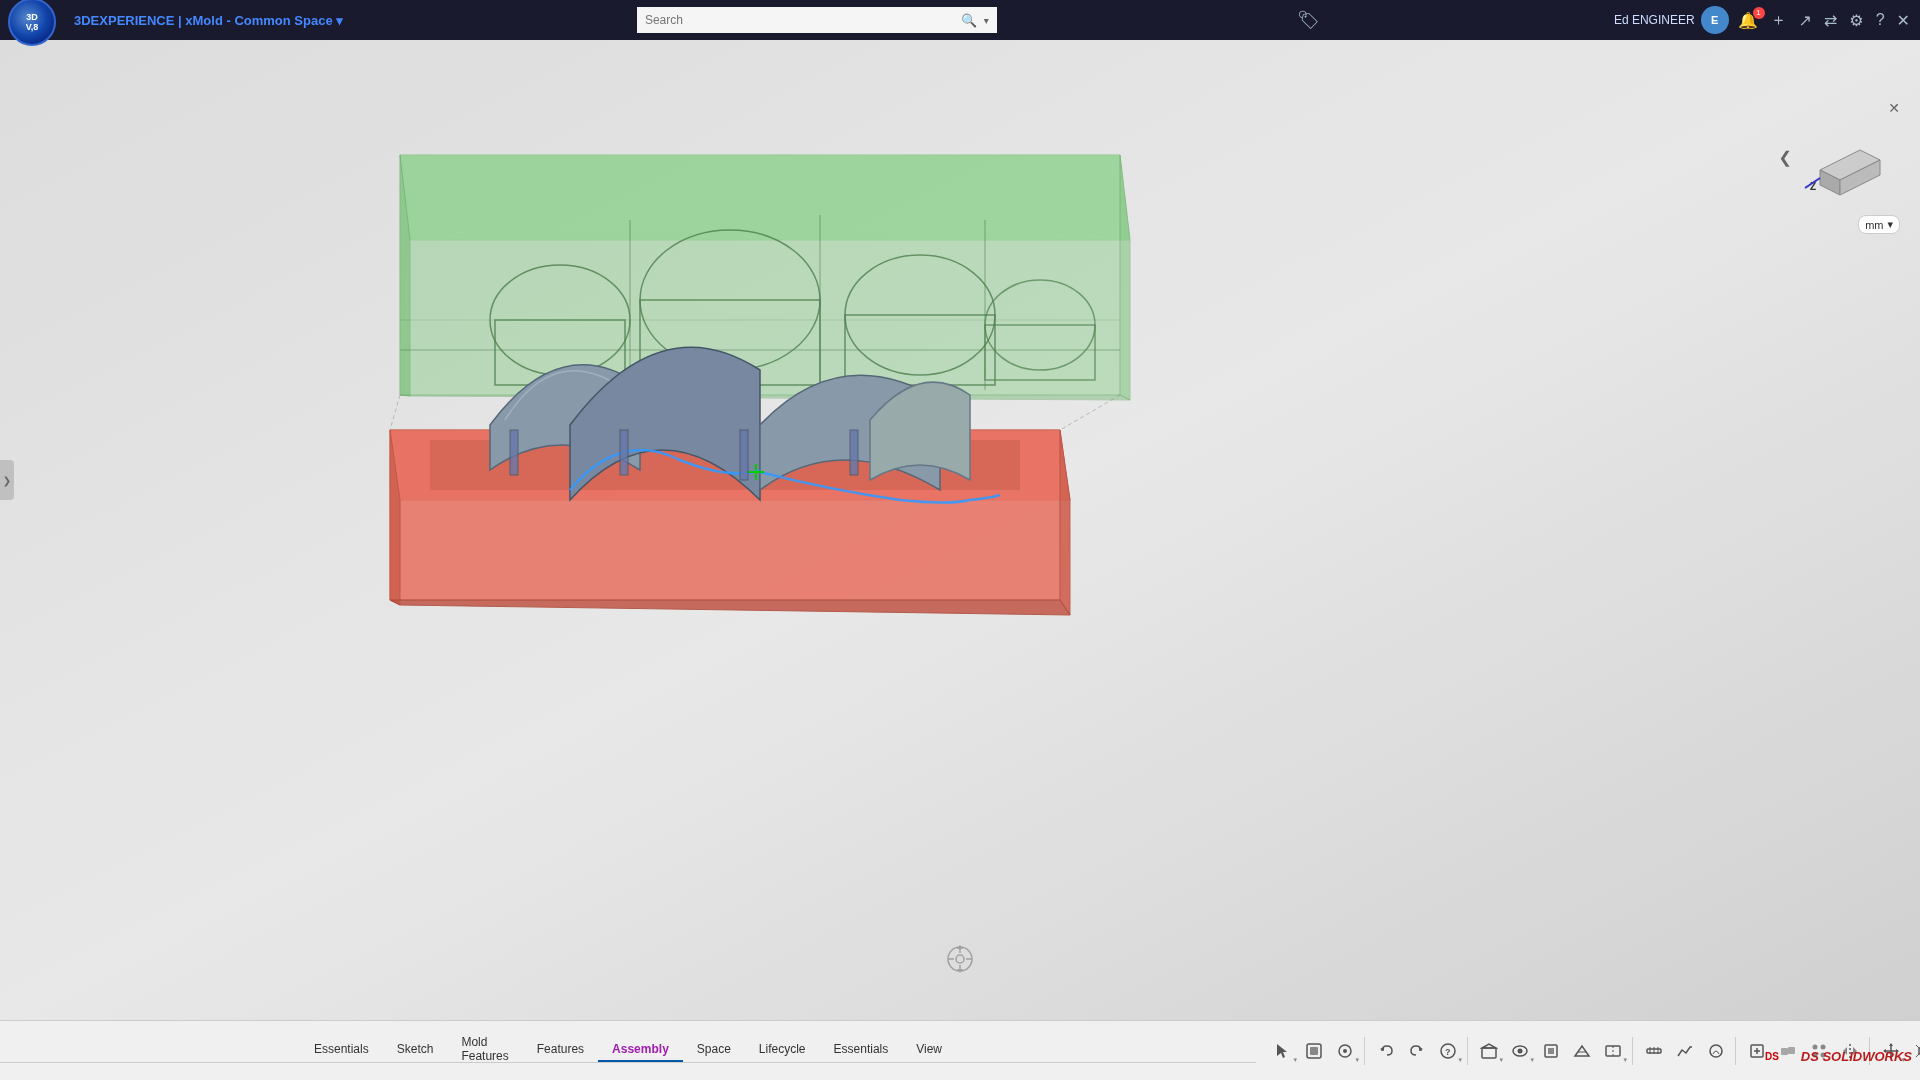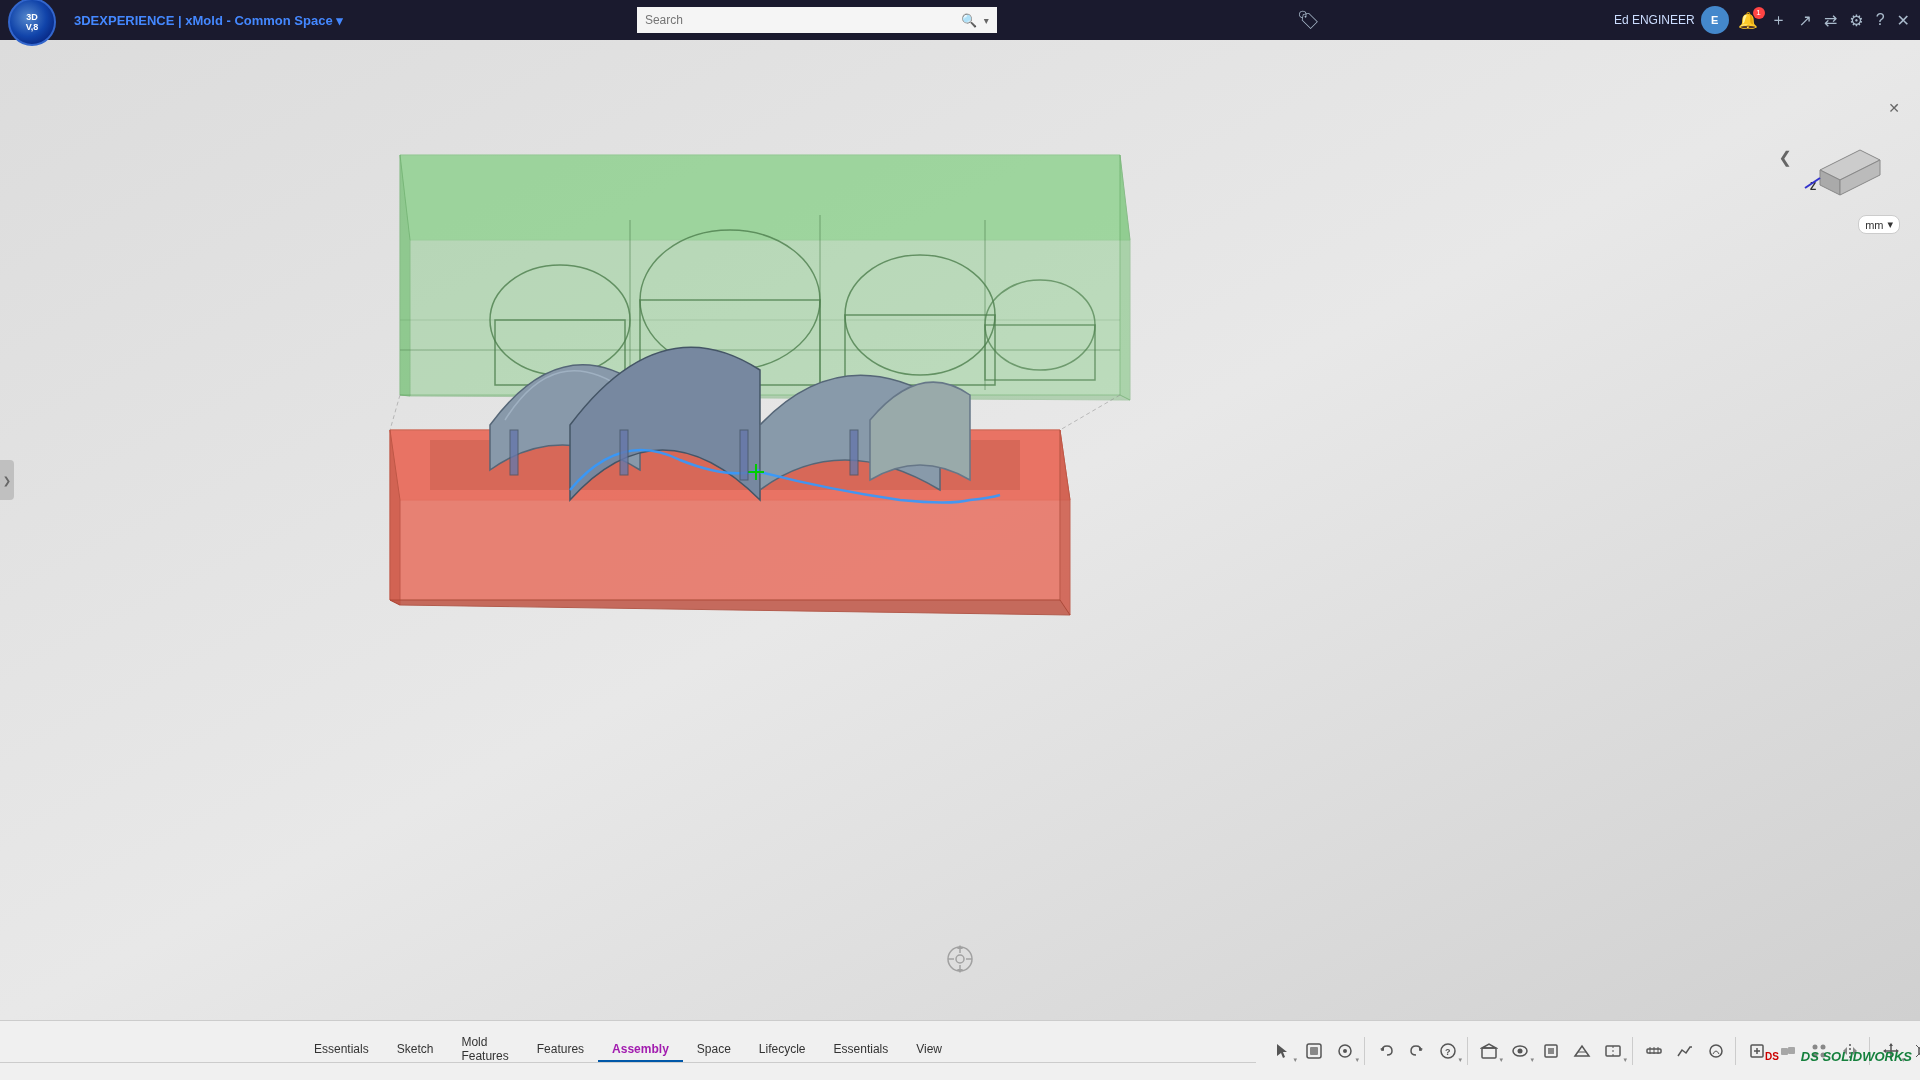--- a/index.html
+++ b/index.html
@@ -505,14 +505,14 @@
       </div>
     </div>
 
   </div>
 </div>
 
 <div id="sw-logo">
   <svg width="30" height="20" viewBox="0 0 30 20" style="margin-right:4px;">
     <text x="2" y="14" font-size="10" fill="#cc0000" font-weight="bold">DS</text>
   </svg>
-  <span style="color:#15803d; font-size:13px; font-weight:bold; font-style:italic;">DS SOLIDWORKS</span>
+  <span style="color:#b91c1c; font-size:13px; font-weight:bold; font-style:italic;">DS SOLIDWORKS</span>
 </div>
 
 </body></html>

